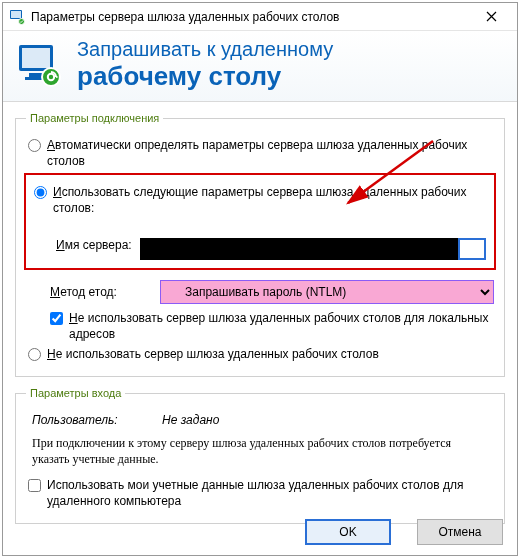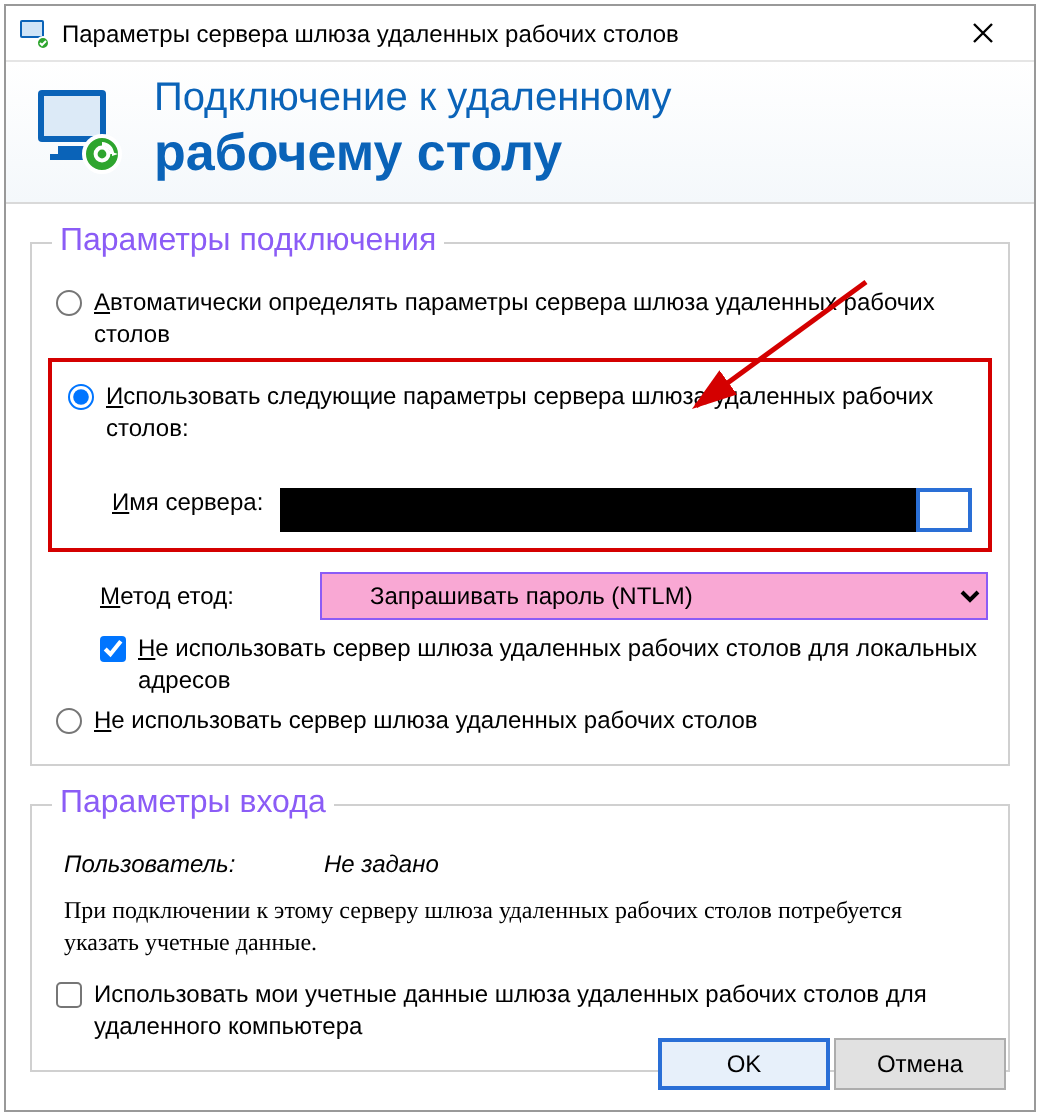--- a/index.html
+++ b/index.html
@@ -54,23 +54,23 @@
   .body {
     padding: 10px 12px 8px 12px;
   }
   fieldset.group {
     border: 1px solid #d0d0d0;
     margin: 0 0 10px 0;
     padding: 10px 10px 10px 10px;
     position: relative;
   }
   fieldset.group > legend {
-    font-size: 16px;
+    font-size: 11px;
     padding: 0 4px;
-    color: #8b5cf6;
+    color: #4d7c0f;
   }
 
   .radio-row, .check-row {
     display: flex;
     align-items: flex-start;
     margin: 3px 0 4px 2px;
     line-height: 16px;
   }
   .radio-row input, .check-row input {
     margin: 2px 6px 0 0;
@@ -136,21 +136,21 @@
     color: #000;
     font-family: Liberation Serif, serif;
   }
 
   
   .buttons {
     position: absolute;
     right: 14px;
     bottom: 10px;
     display: flex;
-    gap: 2px;
+    gap: 26px;
   }
   .buttons button {
     width: 86px;
     height: 26px;
     font: inherit;
     background: #e1e1e1;
     border: 1px solid #adadad;
   }
   .buttons button.ok {
     border: 2px solid #2a6fd6;
@@ -192,21 +192,21 @@
         <rect x="7" y="7" width="28" height="20" fill="#dceaf7"></rect>
         <rect x="14" y="32" width="14" height="4" fill="#0a63b8"></rect>
         <rect x="10" y="36" width="22" height="3" fill="#0a63b8"></rect>
         <circle cx="36" cy="36" r="9" fill="#2ea52e" stroke="#fff" stroke-width="2"></circle>
         <circle cx="36" cy="36" r="3.2" fill="none" stroke="#fff" stroke-width="2"></circle>
         <path d="M36 31 a5 5 0 0 1 5 5" fill="none" stroke="#fff" stroke-width="2"></path>
         <polygon points="41,35 44,36 41,37" fill="#fff"></polygon>
       </svg>
     </span>
     <div class="txt">
-      <div class="line1">Подключение к удаленному</div>
+      <div class="line1">Запрашивать к удаленному</div>
       <div class="line2">рабочему столу</div>
     </div>
   </div>
 
   <div class="body">
 
     <fieldset class="group">
       <legend>Параметры подключения</legend>
 
       <div class="radio-row">

